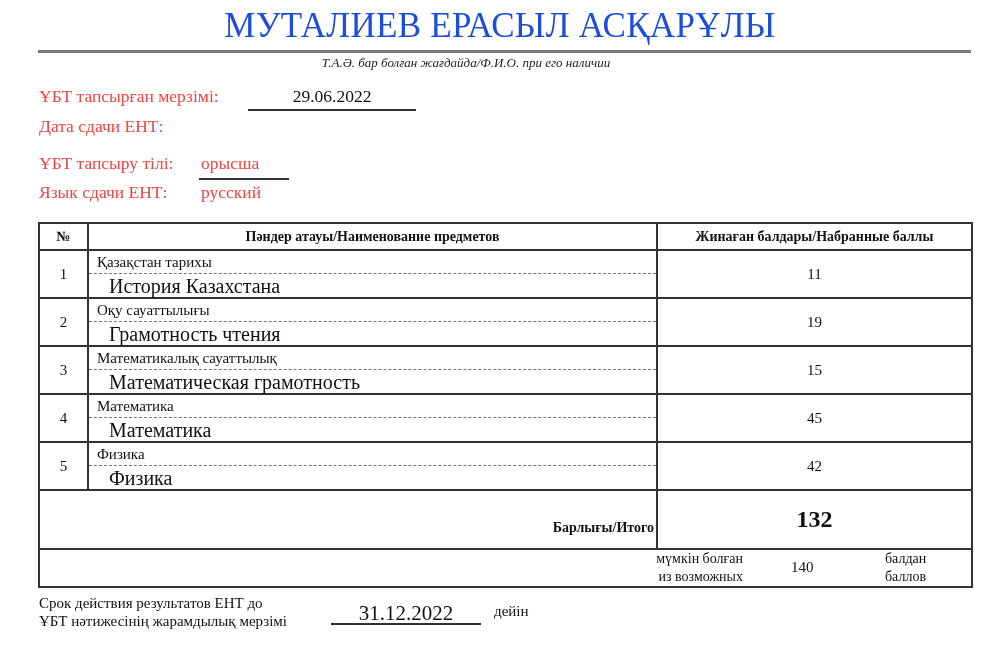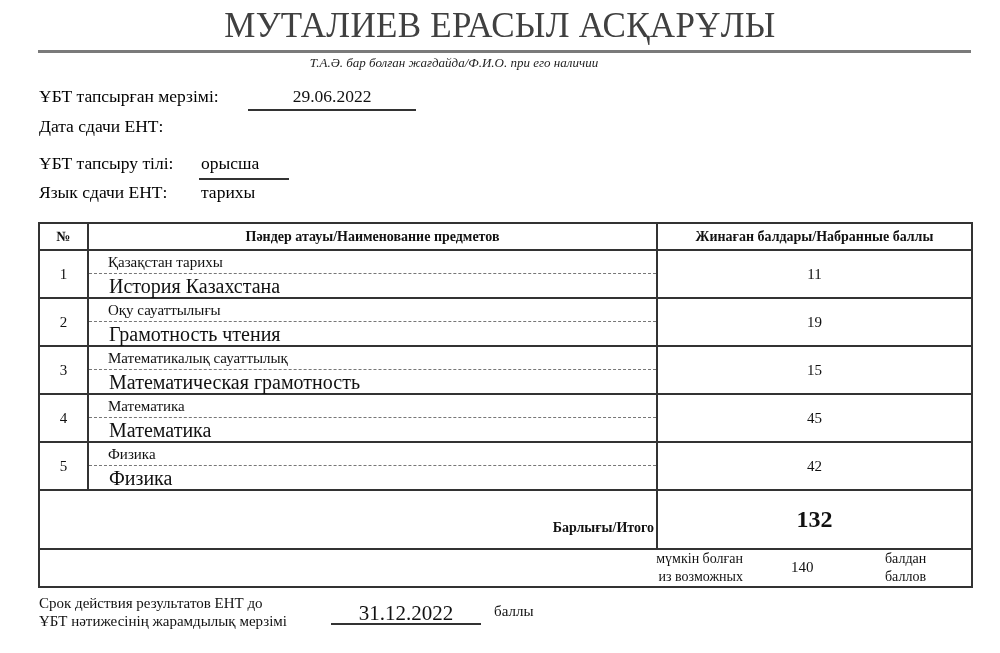--- a/index.html
+++ b/index.html
@@ -1,33 +1,33 @@
 <!DOCTYPE html>
 <html><head>
 <meta charset="utf-8">
 <style>
   html, body { margin:0; padding:0; background:#ffffff; }
   body { width:1000px; height:653px; position:relative; overflow:hidden; font-family:"Liberation Serif", "DejaVu Serif", serif; color:#111; }
   .abs { position:absolute; }
-  #title { left:0; width:1000px; top:6px; text-align:center; font-size:35px; letter-spacing:0.3px; color:#404040; }
+  #title { left:0; width:1000px; top:6px; text-align:center; font-size:35px; letter-spacing:0.3px; color:#1d4ed8; }
   #title-rule { left:38px; top:50px; width:933px; height:3px; background:#7a7a7a; }
-  #title-caption { left:0; width:876px; top:55px; text-align:center; font-size:13px; font-style:italic; color:#222;padding-left:16px; }
-  .lbl { font-size:17.5px; color:#000000; white-space:nowrap;text-align:center; }
+  #title-caption { left:12px; width:876px; top:55px; text-align:center; font-size:13px; font-style:italic; color:#222;padding-left:16px; }
+  .lbl { font-size:17.5px; color:#ef4444; white-space:nowrap;text-align:center; }
   .uline { height:1.5px; background:#333; }
   .valtext { font-size:17.5px; color:#111; text-align:center; white-space:nowrap; }
 
   table#scores { position:absolute; left:38px; top:222px; width:933px; border-collapse:collapse; table-layout:fixed; }
   #scores td, #scores th { border:2px solid #333; padding:0; }
   #scores th { height:25px; font-weight:bold; font-size:14px; text-align:center; }
   #scores col.c1 { width:49px; }
   #scores col.c2 { width:569px; }
   #scores col.c3 { width:315px; }
   .num-cell { text-align:center; font-size:15px; vertical-align:middle; }
   .subj-cell { vertical-align:top; }
-  .subj-kz { height:23px; line-height:22px; font-size:15px; padding-left:19px; border-bottom:1.5px dashed #777; box-sizing:border-box; }
+  .subj-kz { height:23px; line-height:22px; font-size:15px; padding-left:8px; border-bottom:1.5px dashed #777; box-sizing:border-box; }
   .subj-ru { height:23px; line-height:24px; font-size:20px; padding-left:20px; box-sizing:border-box; }
   .score-cell { text-align:center; font-size:15px; vertical-align:middle; }
   tr.subject-row td { height:45px; }
   .total-label { text-align:right; font-weight:bold; font-size:14px; vertical-align:bottom; padding:0 2px 12px 0 !important; }
   .total-value { text-align:center; font-weight:bold; font-size:24px; vertical-align:middle; }
   tr.total-row td { height:45px; }
   tr.possible-row td { height:36px; border:2px solid #333; }
   .possible-wrap { position:relative; height:36px; }
   .poss-l { position:absolute; right:228px; top:0px; text-align:right; font-size:14px; line-height:18px; }
   .poss-v { position:absolute; left:763px; width:0; top:9px; font-size:15px; }
@@ -42,21 +42,21 @@
 
 <div class="abs lbl" style="left:39px; top:86px;">ҰБТ тапсырған мерзімі:</div>
 <div class="abs lbl" style="left:39px; top:116px;">Дата сдачи ЕНТ:</div>
 <div class="abs valtext" style="left:248px; width:168px; top:86px;font-family:Liberation Serif, serif;">29.06.2022</div>
 <div class="abs uline" style="left:248px; top:109px; width:168px;"></div>
 
 <div class="abs lbl" style="left:39px; top:153px;">ҰБТ тапсыру тілі:</div>
 <div class="abs lbl" style="left:201px; top:153px;">орысша</div>
 <div class="abs uline" style="left:199px; top:178px; width:90px;"></div>
 <div class="abs lbl" style="left:39px; top:182px;">Язык сдачи ЕНТ:</div>
-<div class="abs lbl" style="left:201px; top:182px;">тарихы</div>
+<div class="abs lbl" style="left:201px; top:182px;">русский</div>
 
 <table id="scores">
   <colgroup>
       <col class="c1">
       <col class="c2">
       <col class="c3">
     </colgroup>
   <thead>
     <tr>
       <th>№</th>
@@ -126,13 +126,13 @@
     </tr>
   </tbody>
 </table>
 
 <div class="abs" style="left:39px; top:594px; font-size:15px; line-height:18px;">
   <div>Срок действия результатов ЕНТ до</div>
   <div>ҰБТ нәтижесінің жарамдылық мерзімі</div>
 </div>
 <div class="abs" style="left:331px; width:150px; top:601px; text-align:center; font-size:21px;">31.12.2022</div>
 <div class="abs uline" style="left:331px; top:623px; width:150px;"></div>
-<div class="abs" style="left:494px; top:603px; font-size:15px;">баллы</div>
+<div class="abs" style="left:494px; top:603px; font-size:15px;">дейін</div>
 
 </body></html>

